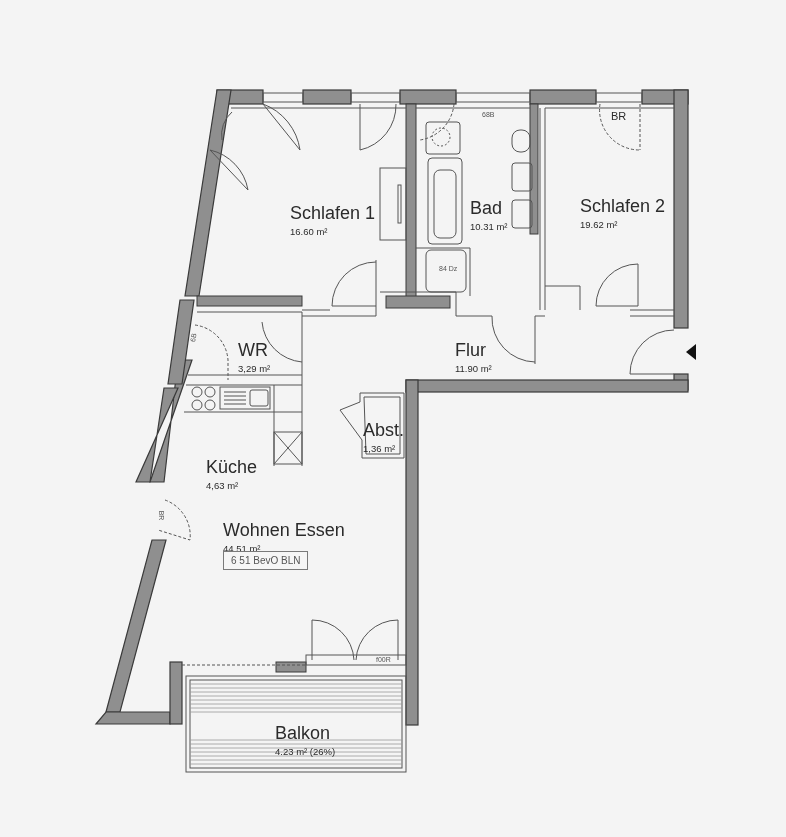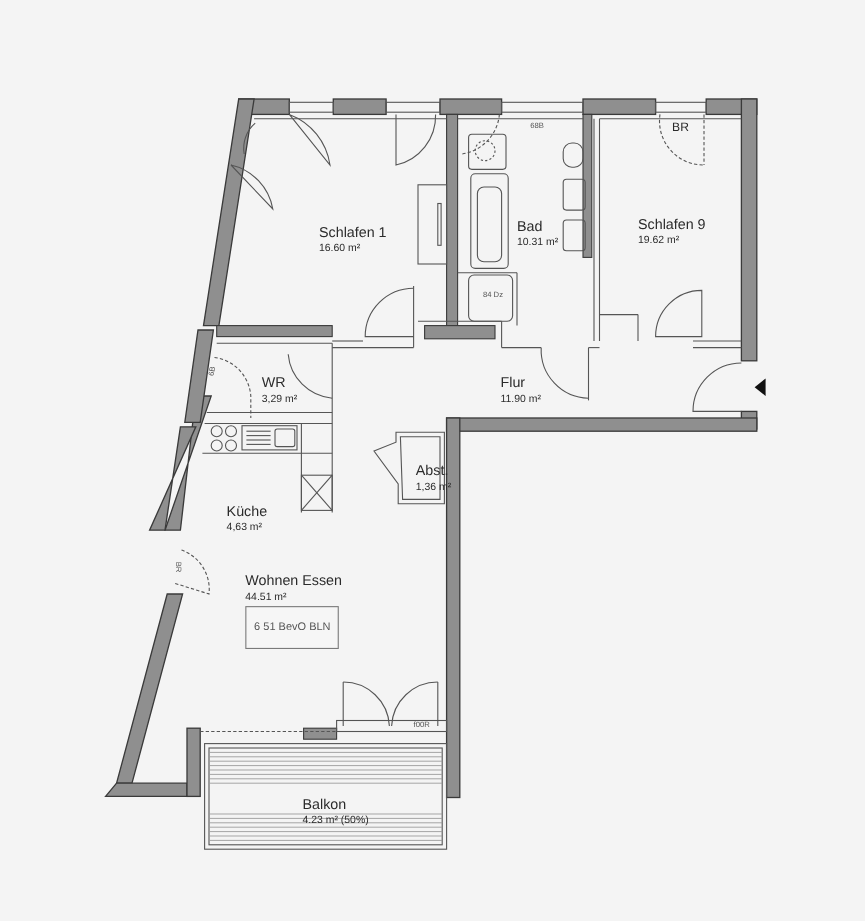--- a/index.html
+++ b/index.html
@@ -1,21 +1,21 @@
 <!DOCTYPE html>
 <html><head>
 <meta charset="utf-8">
 <style>
   html, body { margin:0; padding:0; background:#f4f4f4; }
   body { width:786px; height:837px; position:relative; overflow:hidden; font-family:"Liberation Sans", sans-serif; }
   #plan { position:absolute; left:0; top:0; }
   .room-label { position:absolute; font-family:"Liberation Sans", sans-serif; color:#2b2b2b; white-space:nowrap; }
-  .room-name { font-size:13px; display:block; }
+  .room-name { font-size:18px; display:block; }
   .room-area { font-size:9.5px; display:block; margin-top:2px; }
-  .tag-box { position:absolute; border:1.5px solid #7a7a7a; font-size:10px; color:#555; padding:13px 7px; background:#f6f6f6; font-family:"Liberation Sans", sans-serif; }
+  .tag-box { position:absolute; border:1.5px solid #7a7a7a; font-size:10px; color:#555; padding:3px 7px; background:#f6f6f6; font-family:"Liberation Sans", sans-serif; }
   .tiny { position:absolute; font-size:7px; color:#555; font-family:"Liberation Sans", sans-serif; }
 </style>
 </head>
 <body>
 
 <svg id="plan" width="786" height="837" viewBox="0 0 786 837" xmlns="http://www.w3.org/2000/svg">
   <g fill="#8f8f8f" stroke="#3a3a3a" stroke-width="1.2">
 
     <rect x="217" y="90" width="46" height="14"></rect>
     <rect x="303" y="90" width="48" height="14"></rect>
@@ -163,47 +163,47 @@
 
 <div class="room-label" style="left:290px;top:203px;">
   <span class="room-name">Schlafen 1</span>
   <span class="room-area">16.60 m²</span>
 </div>
 <div class="room-label" style="left:470px;top:198px;">
   <span class="room-name">Bad</span>
   <span class="room-area">10.31 m²</span>
 </div>
 <div class="room-label" style="left:580px;top:196px;">
-  <span class="room-name">Schlafen 9</span>
+  <span class="room-name">Schlafen 2</span>
   <span class="room-area">19.62 m²</span>
 </div>
 <div class="room-label" style="left:238px;top:340px;">
   <span class="room-name">WR</span>
   <span class="room-area">3,29 m²</span>
 </div>
 <div class="room-label" style="left:455px;top:340px;">
   <span class="room-name">Flur</span>
   <span class="room-area">11.90 m²</span>
 </div>
 <div class="room-label" style="left:206px;top:433px;margin-top:24px;">
   <span class="room-name">Küche</span>
   <span class="room-area">4,63 m²</span>
 </div>
-<div class="room-label" style="left:378px;top:420px;">
+<div class="room-label" style="left:363px;top:420px;">
   <span class="room-name">Abst.</span>
   <span class="room-area">1,36 m²</span>
 </div>
 <div class="room-label" style="left:223px;top:520px;">
   <span class="room-name">Wohnen Essen</span>
   <span class="room-area">44.51 m²</span>
 </div>
 <div class="tag-box" style="left:223px;top:551px;">6 51 BevO BLN</div>
 <div class="room-label" style="left:275px;top:711px;margin-top:12px;">
   <span class="room-name">Balkon</span>
-  <span class="room-area">4.23 m² (50%)</span>
+  <span class="room-area">4.23 m² (26%)</span>
 </div>
 
 <div class="room-label" style="left:611px;top:110px;font-size:11px;">BR</div>
 <div class="tiny" style="left:482px;top:111px;">68B</div>
 <div class="tiny" style="left:376px;top:656px;">f00R</div>
 <div class="tiny" style="left:439px;top:265px;">84 Dz</div>
 <div class="tiny" style="left:189px;top:334px;transform:rotate(-80deg);">6B</div>
 <div class="tiny" style="left:157px;top:512px;transform:rotate(90deg);">BR</div>
 
 </body></html>

